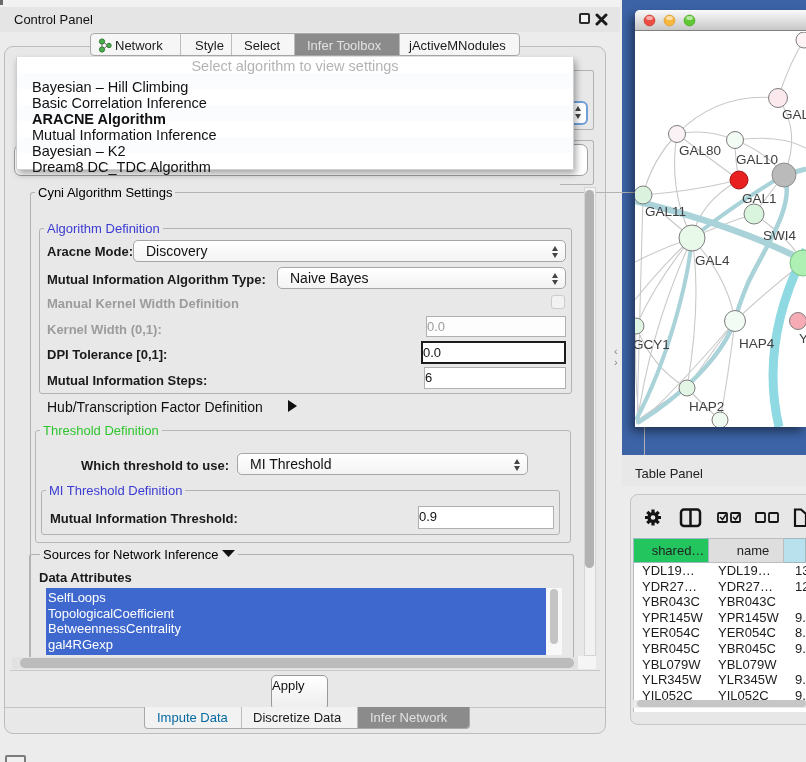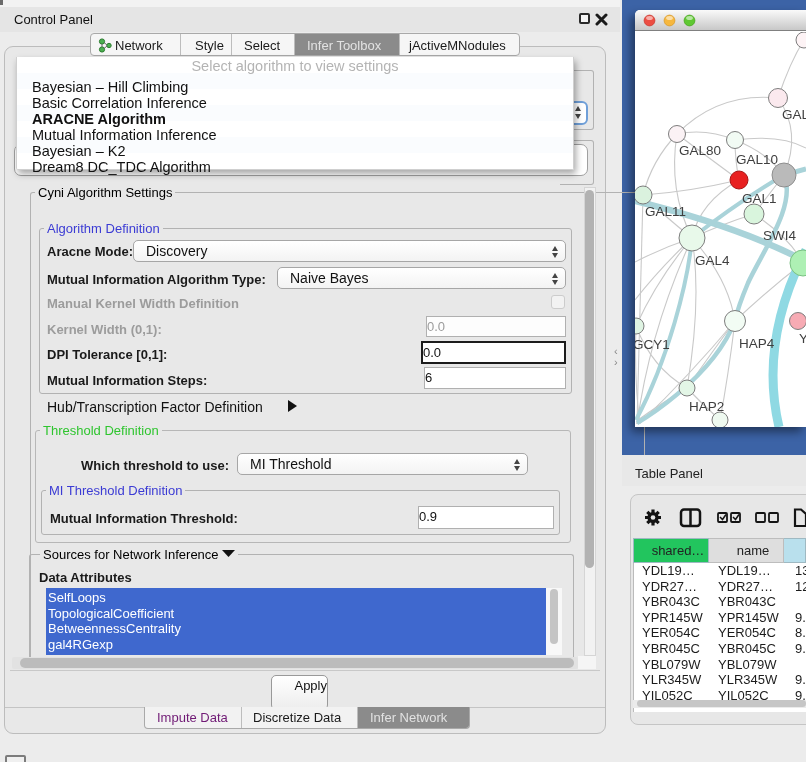--- a/index.html
+++ b/index.html
@@ -117,28 +117,28 @@
 </div>
 
 <div class="abs" style="left:12px;top:657px;width:566px;height:12px;background:#e2e2e2;border-radius:2px"></div>
 <div class="abs" style="left:20px;top:658px;width:554px;height:10px;background:#bcbcbc;border-radius:5px"></div>
 <div class="abs" style="left:578px;top:656px;width:18px;height:13px;background:#f5f5f5"></div>
 
 <div class="abs" style="left:584px;top:187px;width:12px;height:469px;background:#f2f2f2;border:1px solid #d5d5d5"></div>
 <div class="abs" style="left:585px;top:190px;width:9px;height:378px;background:#b2b2b2;border-radius:4.5px"></div>
 <div class="abs" style="left:10px;top:670px;width:590px;height:1px;background:#c8c8c8"></div>
 
-<div class="abs" style="left:271px;top:675px;width:57px;height:35px;background:linear-gradient(#ffffff,#ededed);border:1px solid #999;border-radius:5px;text-align:right;font-size:13px;color:#111;padding-top:2px">Apply</div>
+<div class="abs" style="left:271px;top:675px;width:57px;height:35px;background:linear-gradient(#ffffff,#ededed);border:1px solid #999;border-radius:5px;text-align:left;font-size:13px;color:#111;padding-top:2px">Apply</div>
 
 <div class="abs" style="left:5px;top:707px;width:600px;height:1px;background:#c4c4c4"></div>
 <div class="abs" style="left:144px;top:707px;width:326px;height:22px;background:#f2f2f2;border:1px solid #a9a9a9;border-top:none;border-radius:0 0 4px 4px;overflow:hidden">
  <div class="abs" style="left:0;top:0;width:97px;height:22px;border-right:1px solid #bdbdbd"></div>
  <div class="abs" style="left:97px;top:0;width:116px;height:22px;border-right:1px solid #bdbdbd"></div>
  <div class="abs" style="left:213px;top:0;width:113px;height:22px;background:#8b8b8b"></div>
- <div class="abs" style="left:12px;top:3px;font-size:13px;color:#701a75">Impute Data</div>
+ <div class="abs" style="left:12px;top:3px;font-size:13px;color:#0369a1">Impute Data</div>
  <div class="abs" style="left:108px;top:3px;font-size:13px;color:#1a1a1a">Discretize Data</div>
  <div class="abs" style="left:225px;top:3px;font-size:13px;color:#e2e2e2">Infer Network</div>
 </div>
 
 <div class="abs" style="left:614px;top:345px;font-size:11px;color:#8a8a8a">‹</div>
 <div class="abs" style="left:614px;top:356px;font-size:11px;color:#8a8a8a">›</div>
 
 <div class="abs" style="left:5px;top:755px;width:21px;height:14px;background:#f0f0f0;border:2px solid #7c7c7c;border-radius:2px"></div>
 
 <div class="abs" style="left:635px;top:10px;width:171px;height:417px;background:#fff;border-radius:5px 0 0 0;box-shadow:-4px 5px 10px rgba(0,0,0,0.45)">

